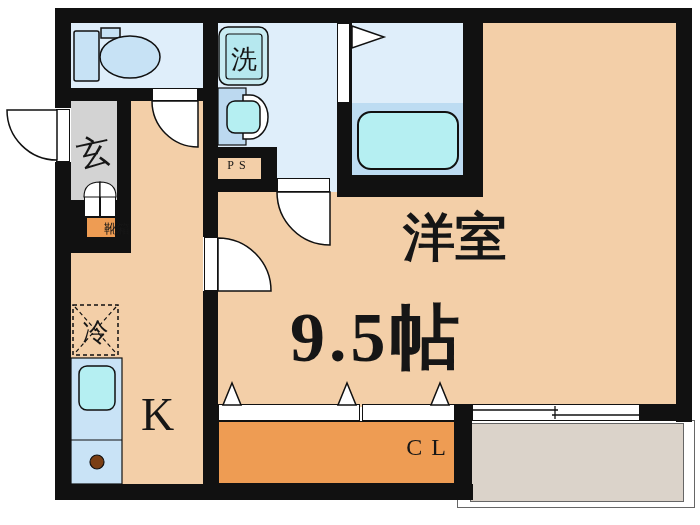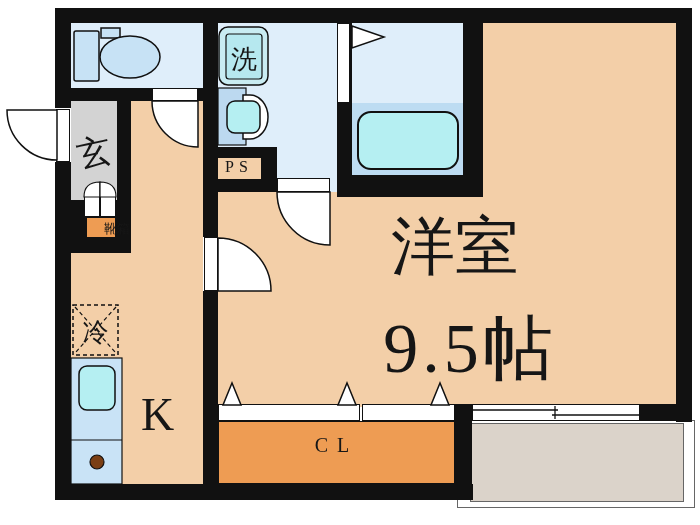--- a/index.html
+++ b/index.html
@@ -112,20 +112,20 @@
     <line x1="116" y1="307" x2="75" y2="353" stroke="#111" stroke-width="1.2" stroke-dasharray="4,3"></line>
 
     <line x1="472" y1="410" x2="558" y2="410" stroke="#111" stroke-width="1.3"></line>
     <line x1="552" y1="415" x2="640" y2="415" stroke="#111" stroke-width="1.3"></line>
     <line x1="555" y1="406" x2="555" y2="419" stroke="#111" stroke-width="1.3"></line>
   </svg>
 
   <div class="abs label" style="left:71px;top:130px;width:46px;text-align:center;font-size:34px;transform:rotate(-12deg);">玄</div>
   <div class="abs label" style="left:102px;top:220px;width:30px;text-align:center;font-size:13px;">靴箱</div>
   <div class="abs label" style="left:226px;top:42px;width:36px;text-align:center;font-size:26px;">洗</div>
-  <div class="abs label" style="left:216px;top:158px;width:46px;text-align:center;font-size:16px;letter-spacing:5px;">PS</div>
+  <div class="abs label" style="left:216px;top:158px;width:46px;text-align:center;font-size:12px;letter-spacing:5px;">PS</div>
   <div class="abs label" style="left:73px;top:315px;width:45px;text-align:center;font-size:26px;">冷</div>
   <div class="abs label" style="left:130px;top:388px;width:55px;text-align:center;font-size:46px;">K</div>
-  <div class="abs label" style="left:290px;top:203px;width:330px;text-align:center;font-size:64px;">洋室</div>
-  <div class="abs label" style="left:290px;top:302px;width:360px;text-align:center;font-size:70px;letter-spacing:4px;">9.5帖</div>
-  <div class="abs label" style="left:218px;top:434px;width:237px;text-align:center;font-size:20px;letter-spacing:9px;">CL</div>
+  <div class="abs label" style="left:290px;top:203px;width:330px;text-align:center;font-size:52px;font-weight:bold;">洋室</div>
+  <div class="abs label" style="left:290px;top:291px;width:360px;font-size:70px;letter-spacing:4px;font-weight:bold;">9.5帖</div>
+  <div class="abs label" style="left:218px;top:434px;width:237px;text-align:right;font-size:24px;letter-spacing:9px;">CL</div>
 
 </div>
 
 </body></html>

